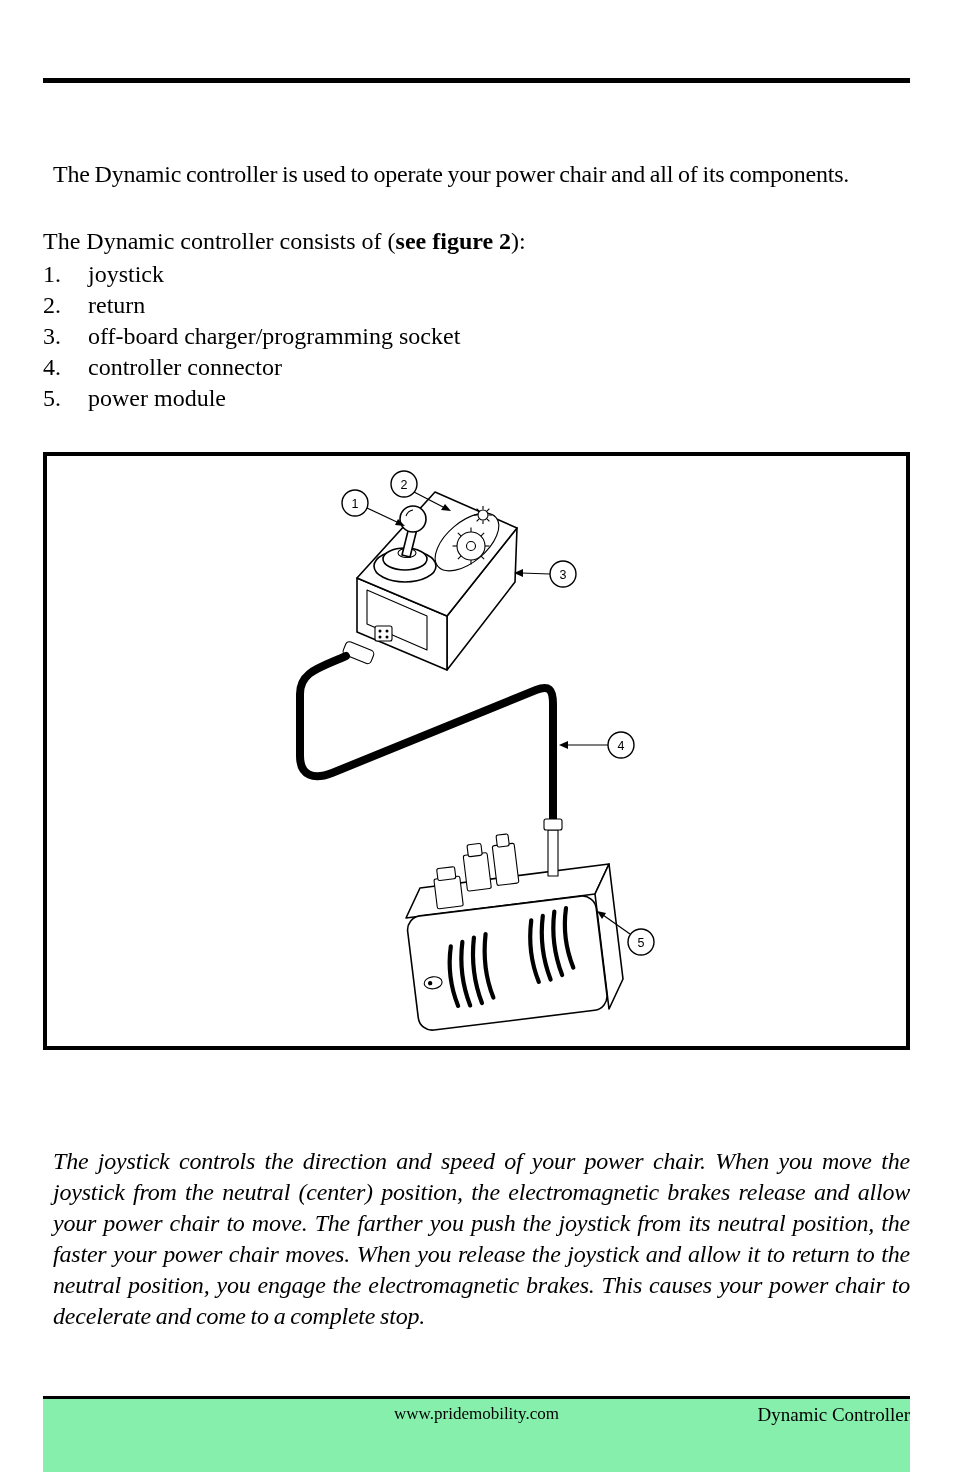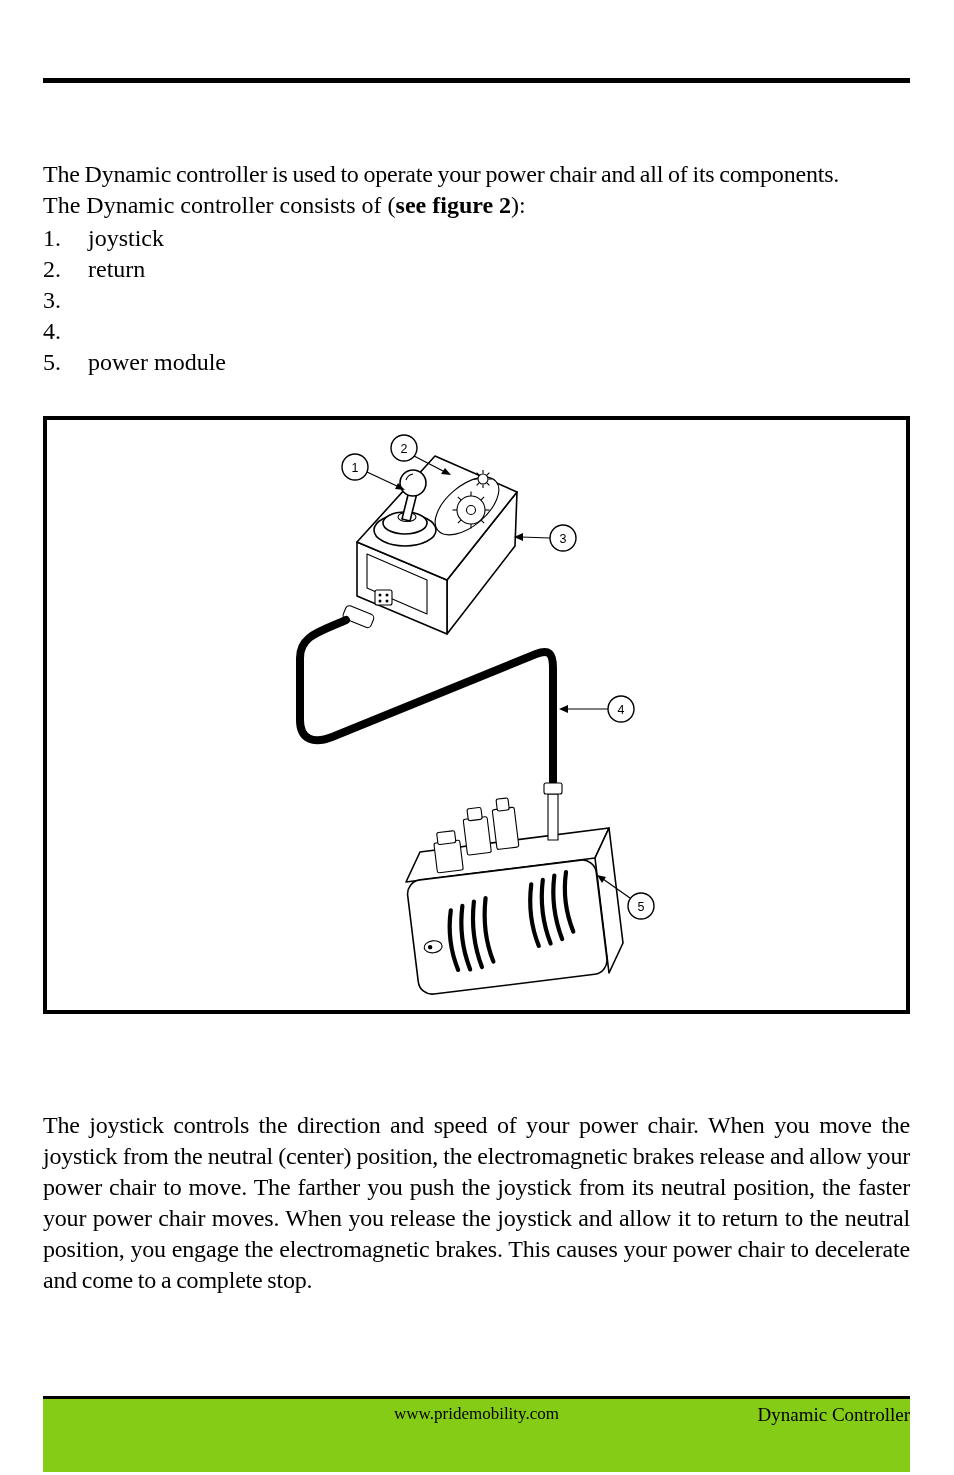--- a/index.html
+++ b/index.html
@@ -11,39 +11,39 @@
     padding:0 44px 0 43px;
     overflow:hidden;
     font-family:"Liberation Serif", serif;
     color:#000;
   }
   .top-rule {
     border:none; height:5px; background:#000;
     margin:78px 0 0 0;
   }
   .para { font-size:24px; line-height:31px; }
-  .justify { text-align:justify; letter-spacing:-0.2px; word-spacing:-1px; }
+  .justify { text-align:justify; letter-spacing:-0.2px; word-spacing:-1px;margin-left:10px; }
   .p1 { margin-top:76px; }
-  .p2 { }
+  .p2 { margin-top:36px; }
   .bold { font-weight:bold; }
   .component-list { margin-top:2px; }
   .list-row { display:flex; font-size:24px; line-height:31px; }
   .list-row .num { width:45px; flex:0 0 45px; }
   .figure-box {
     margin-top:38px;
     width:867px; height:598px;
     border:4px solid #000;
     background:#fff;
   }
   .figure-box svg { display:block; }
-  .p3 { margin-top:96px; }
+  .p3 { margin-top:96px;font-style:italic; }
   .footer {
     position:absolute; top:1396px; left:43px; width:867px; height:76px;
     border-top:3px solid #000;
-    background:#84cc16;
+    background:#86efac;
   }
   .footer-center {
     position:absolute; left:50%; transform:translateX(-50%);
     top:5px; font-size:17px;
   }
   .footer-right {
     position:absolute; right:0; top:5px; font-size:19px;
   }
   
   .ln { fill:#fff; stroke:#000; stroke-width:1.6; stroke-linejoin:round; }
@@ -72,23 +72,25 @@
     <div class="list-row">
       <span class="num">1.</span>
       <span class="txt">joystick</span>
     </div>
     <div class="list-row">
       <span class="num">2.</span>
       <span class="txt">return</span>
     </div>
     <div class="list-row">
       <span class="num">3.</span>
+      <span class="txt">off-board charger/programming socket</span>
     </div>
     <div class="list-row">
       <span class="num">4.</span>
+      <span class="txt">controller connector</span>
     </div>
     <div class="list-row">
       <span class="num">5.</span>
       <span class="txt">power module</span>
     </div>
   </div>
 
   <figure class="figure-box">
     <svg width="859" height="590" viewBox="0 0 859 590">
 

